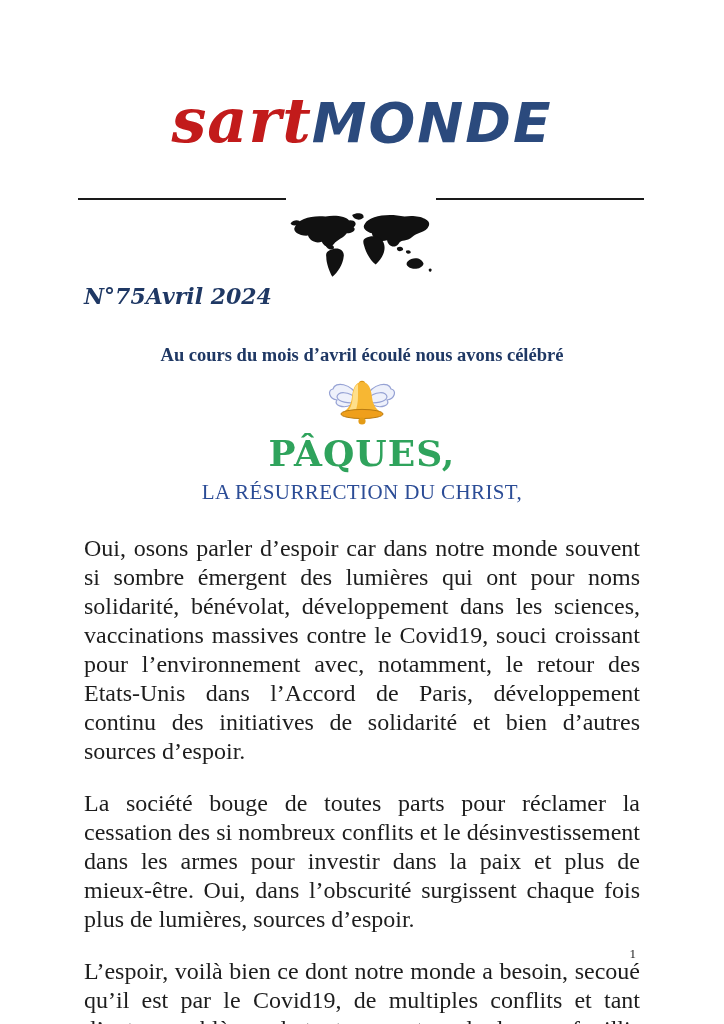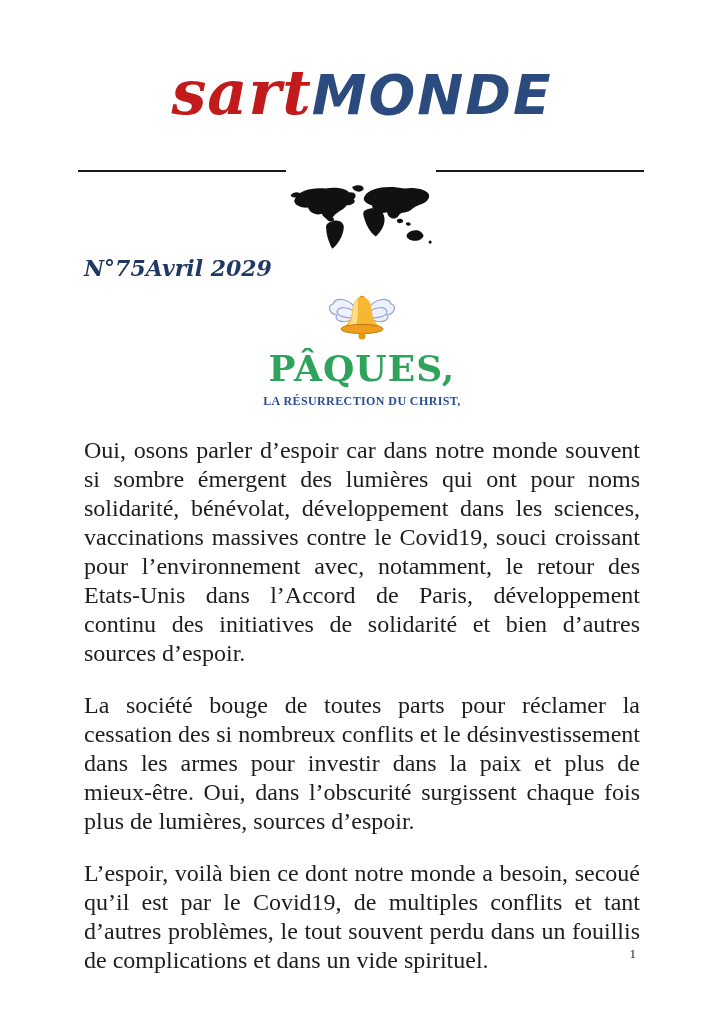--- a/index.html
+++ b/index.html
@@ -9,21 +9,21 @@
     width: 724px;
     height: 1024px;
     margin: 0 auto;
     background: #ffffff;
     font-family: "Liberation Serif", serif;
     color: #1d1d1d;
     overflow: hidden;
   }
   
   .masthead {
-    padding-top: 62px;
+    padding-top: 90px;
     text-align: center;
     white-space: nowrap;
     line-height: 1;
   }
   .brand-red {
     font-family: "DejaVu Serif", serif;
     font-style: italic;
     font-weight: 700;
     font-size: 62px;
     color: #c21b1b;
@@ -85,22 +85,22 @@
     text-align: center;
     font-family: "DejaVu Serif", serif;
     font-weight: 700;
     font-size: 36px;
     letter-spacing: 1px;
     color: #2fa35c;
     line-height: 1.1;
   }
   .feature-sub {
     text-align: center;
-    font-weight: 700;
-    font-size: 12px;
+    font-weight: 400;
+    font-size: 21px;
     letter-spacing: 0.4px;
     color: #2b4c96;
     line-height: 1.5;
   }
   .feature-sub.first { margin-top: 3px; }
   
   .article {
     margin-top: 26px;
     padding: 0 84px;
   }
@@ -158,25 +158,26 @@
 
           <path d="M160,66 C167,59 179,61 181,69 C179,76 167,78 161,73 C158,71 158,68 160,66 Z"></path>
 
           <path d="M188,76 C190,74 193,76 191,79 C189,81 187,78 188,76 Z"></path>
         </g>
       </svg>
     </div>
 
     <div class="issue-row">
       <span>N°75</span>
-      <span>Avril 2029</span>
+      <span>Avril 2024</span>
     </div>
   </header>
 
   <section>
+    <p class="lead">Au cours du mois d’avril écoulé nous avons célébré</p>
 
     <div class="bell-wrap">
       <svg width="74" height="52" viewBox="0 0 74 52" aria-hidden="true">
 
         <g fill="#eef1fb" stroke="#96a2d4" stroke-width="1.2">
           <path d="M33,22 C26,8 10,6 8,14 C2,15 4,24 12,25 C8,30 18,34 26,30 Z"></path>
           <path d="M41,22 C48,8 64,6 66,14 C72,15 70,24 62,25 C66,30 56,34 48,30 Z"></path>
           <path d="M32,24 C24,16 12,16 12,22 C13,27 24,29 32,27 Z"></path>
           <path d="M42,24 C50,16 62,16 62,22 C61,27 50,29 42,27 Z"></path>
         </g>

